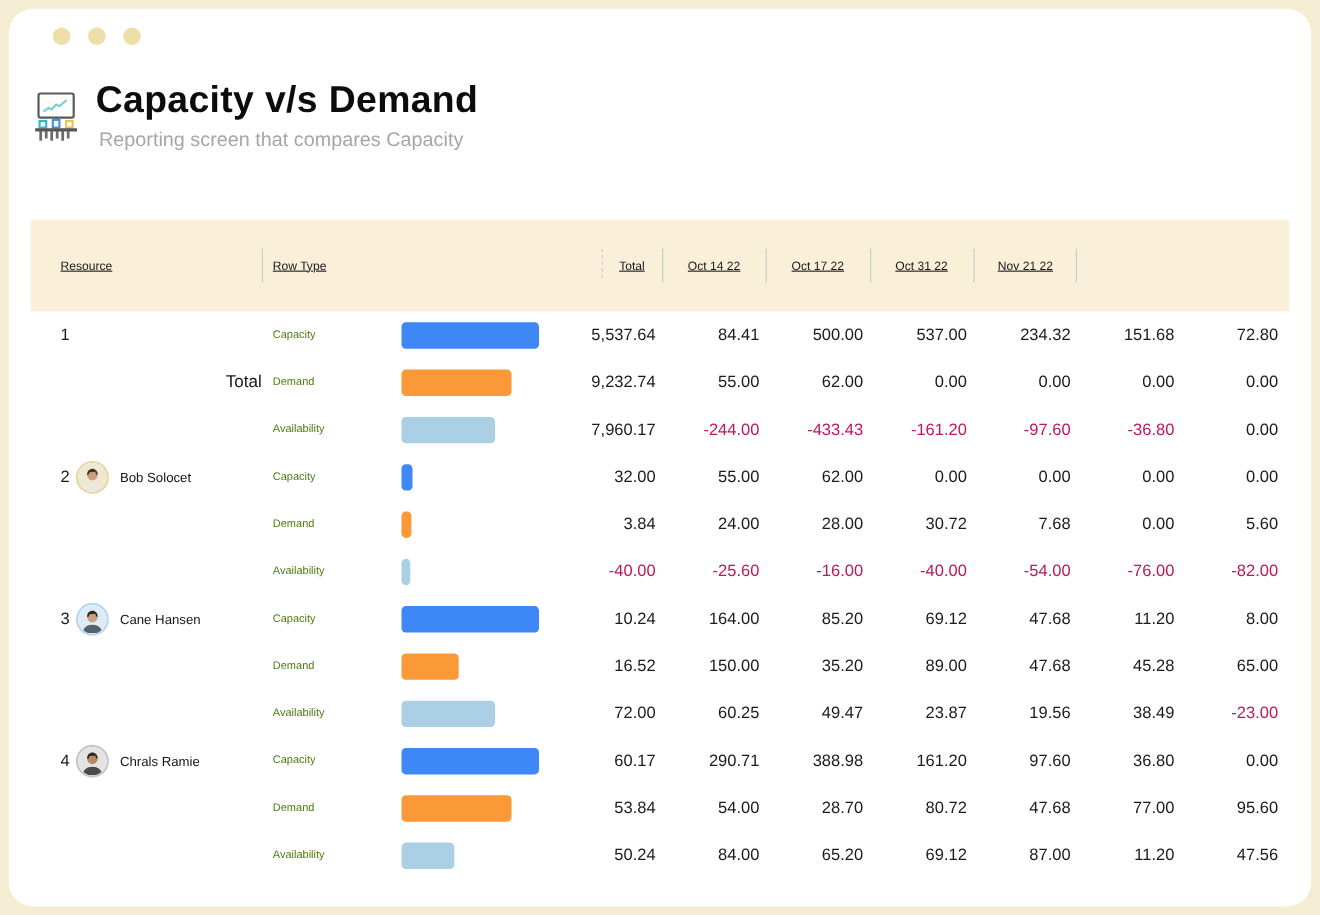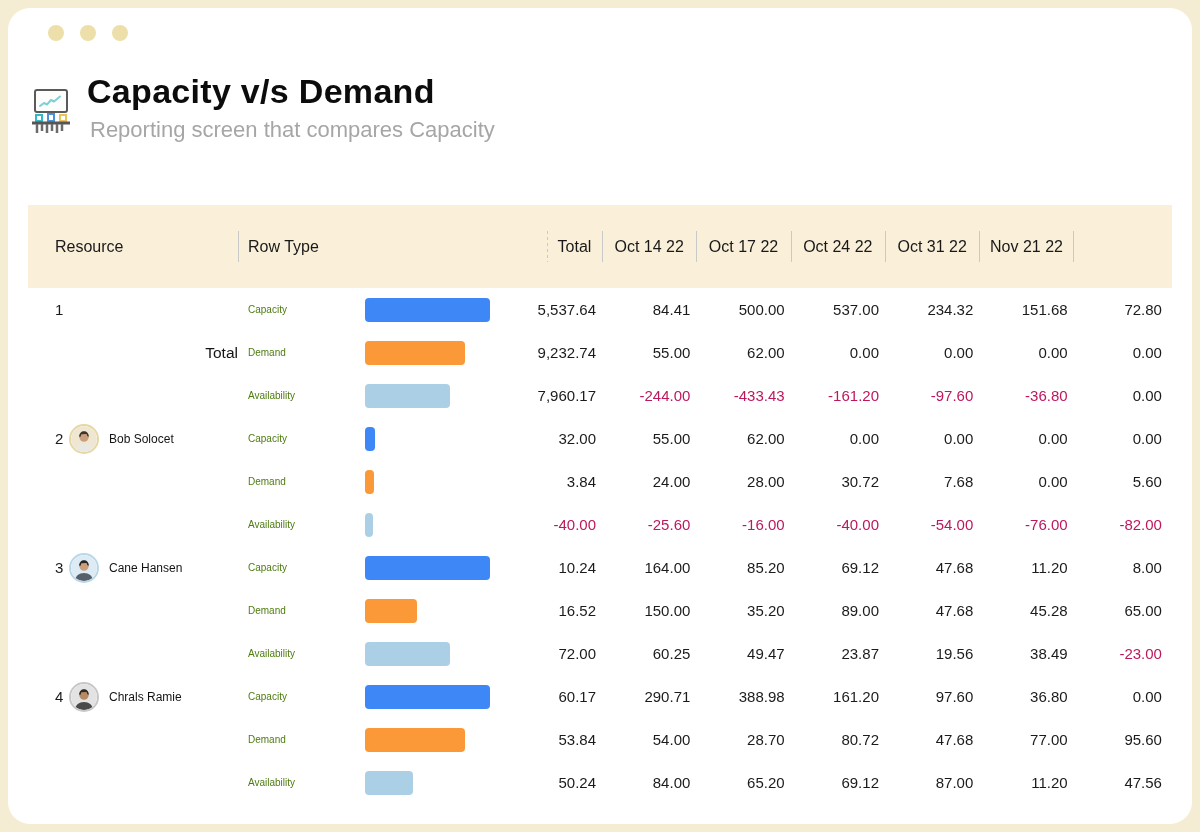--- a/index.html
+++ b/index.html
@@ -8,28 +8,28 @@
     background:#f5edd3;
     font-family:"Liberation Sans","DejaVu Sans",sans-serif;
     -webkit-font-smoothing:antialiased;
   }
   .frame{position:absolute;left:8px;top:8px;right:8px;bottom:8px;background:#ffffff;border-radius:22px;overflow:hidden;}
   .dots{display:flex;gap:16px;padding:17px 0 0 40px;}
   .dot{width:16px;height:16px;border-radius:50%;background:#ecdfa9;}
   .page-header{display:flex;align-items:flex-end;gap:13px;margin:30px 0 0 20px;}
   .report-icon{width:46px;height:56px;flex:0 0 auto;margin-top:2px;}
   .titles h1{margin:0;font-size:34px;line-height:40px;font-weight:700;color:#0c0c0c;letter-spacing:.3px;}
-  .titles .subtitle{margin:6px 0 0 3px;font-size:22px;color:#a6a6a6;}
+  .titles .subtitle{margin:6px 0 0 3px;font-size:18px;color:#a6a6a6;}
 
   .table{margin:62px 20px 0 20px;width:1144px;}
   .thead{
     display:grid;grid-template-columns:210px 309px 55px repeat(6,94.33px);
     height:83px;background:#faf0da;align-items:stretch;
   }
-  .hcell{display:flex;align-items:center;position:relative;font-size:16px;color:#191919;white-space:nowrap;}
+  .hcell{display:flex;align-items:center;position:relative;font-size:11px;color:#191919;white-space:nowrap;text-decoration:underline;}
   .h-res{padding-left:27px;font-weight:500;}
   .h-type{padding-left:10px;font-weight:500;}
   .h-total,.h-date{justify-content:center;font-weight:400;}
   .sep::before{content:'';position:absolute;left:0;top:26px;bottom:26px;width:1px;background:#c9c9c9;}
   .sep-d::before{background:repeating-linear-gradient(to bottom,#c9c9c9 0 3px,transparent 3px 6px);}
   .sep-end::after{content:'';position:absolute;right:0;top:26px;bottom:26px;width:1px;background:#c9c9c9;}
 
   .row{
     display:grid;grid-template-columns:210px 127px 143px 94px repeat(6,94.33px);
     height:43px;align-items:center;
@@ -75,21 +75,20 @@
     </div>
   </div>
 
   <div class="table">
     <div class="thead" id="thead">
         <div class="hcell h-res">Resource</div>
         <div class="hcell h-type sep">Row Type</div>
         <div class="hcell h-total sep sep-d">Total</div>
         <div class="hcell h-date sep">Oct 14 22</div>
         <div class="hcell h-date sep">Oct 17 22</div>
-        <div class="hcell h-date sep">Oct 24 22</div>
         <div class="hcell h-date sep">Oct 31 22</div>
         <div class="hcell h-date sep sep-end">Nov 21 22</div>
       </div>
     <div class="tbody" id="tbody">
         <div class="row">
           <div class="cell res">
             <span class="num">1</span>
           </div>
           <div class="cell type">Capacity</div>
           <div class="cell barc">

